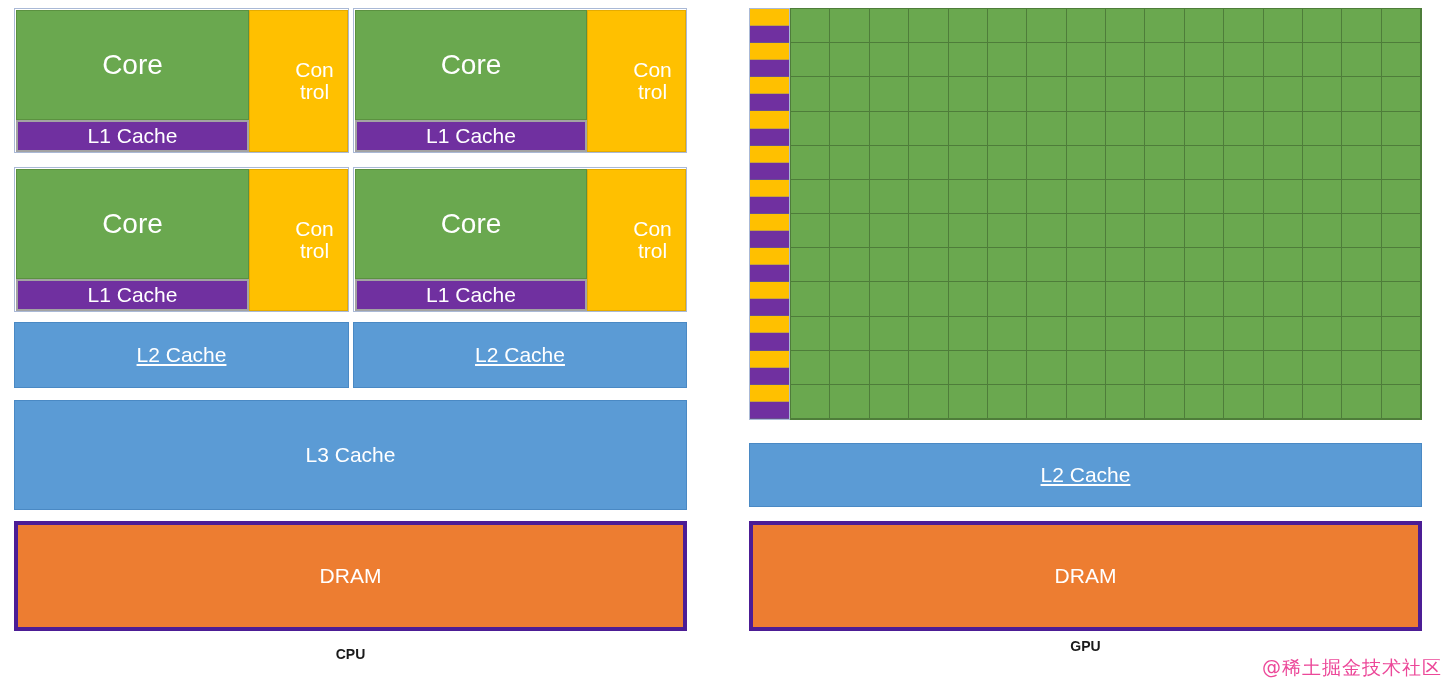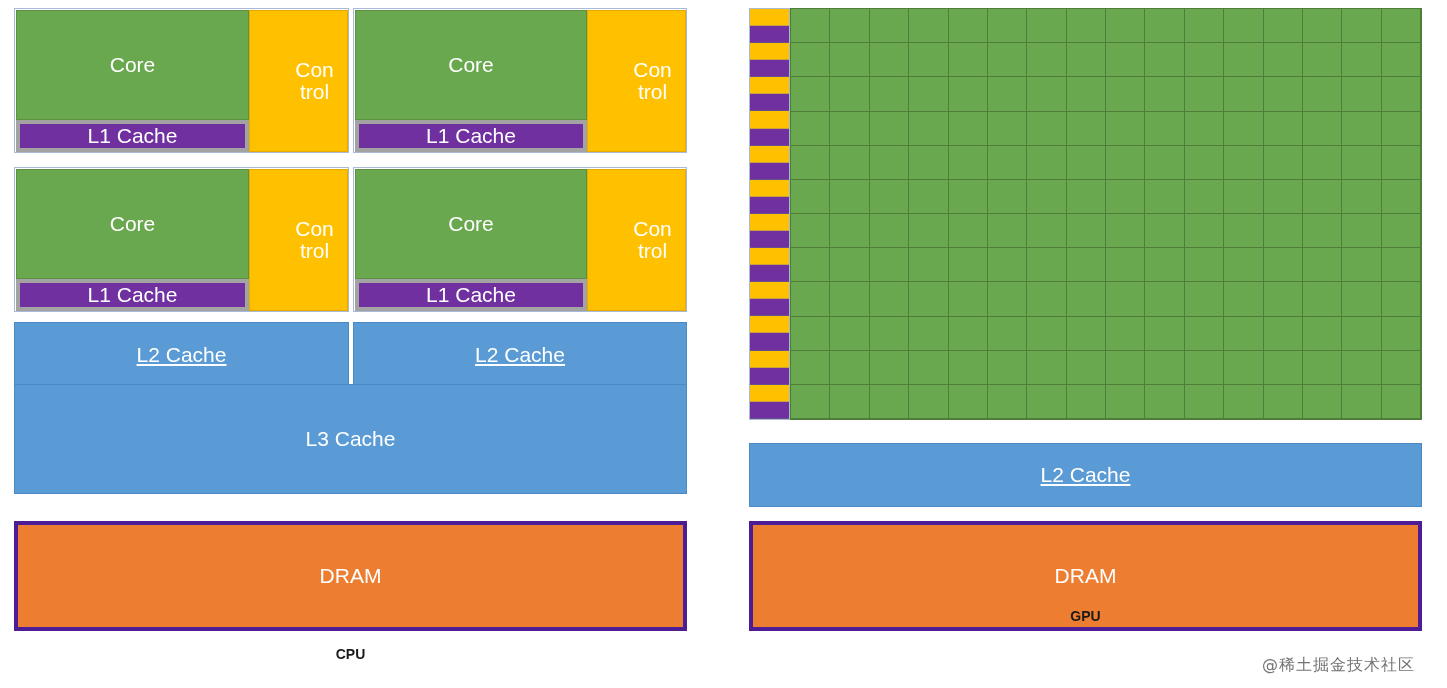--- a/index.html
+++ b/index.html
@@ -28,34 +28,34 @@
     box-sizing: border-box;
     display: flex;
     align-items: center;
     justify-content: center;
     color: #ffffff;
     text-align: center;
     line-height: 1.05;
   }
 
   .core      { background: #6AA84F; border: 1px solid #5b9140; }
-  .l1        { background: #7030A0; border: 4px solid #a3a3a3; }
+  .l1        { background: #7030A0; border: 2px solid #a3a3a3; }
   .control   { background: #FFC000; border: 1px solid #e5ab00; padding-left: 32px; }
   .l2        { background: #5B9BD5; border: 1px solid #4a89c4; }
   .l3        { background: #5B9BD5; border: 1px solid #4a89c4; }
   .dram      { background: #ED7D31; border: 4px solid #4c1d95; text-align: right; }
 
   .core-group {
     position: absolute;
     box-sizing: border-box;
     border: 1px solid #aab9d6;
     background: #ffffff;
   }
 
-  .label-core    { font-size: 21px; }
+  .label-core    { font-size: 28px; }
   .label-l1      { font-size: 21px; }
   .label-control { font-size: 21px; }
   .label-l2      { font-size: 21px; text-decoration: underline; }
   .label-l3      { font-size: 21px; }
   .label-dram    { font-size: 21px; }
 
   
   .caption {
     position: absolute;
     text-align: center;
@@ -94,22 +94,22 @@
   .grid-cell {
     box-sizing: border-box;
     background: #6AA84F;
     border-right: 1px solid #4e7d3a;
     border-bottom: 1px solid #4e7d3a;
   }
 
   
   .watermark {
     position: absolute;
-    color: #737373;
-    font-size: 16px;
+    color: #ec4899;
+    font-size: 19px;
     font-family: "DejaVu Sans", sans-serif;
     white-space: nowrap;
     letter-spacing: 1px;
     text-align: center;
   }
 </style>
 </head>
 <body>
 
 <div class="diagram">
@@ -168,21 +168,21 @@
       </div>
     </div>
 
     <div class="block l2" style="left:14px; top:322px; width:335px; height:66px;">
       <span class="label-l2">L2 Cache</span>
     </div>
     <div class="block l2" style="left:353px; top:322px; width:334px; height:66px;">
       <span class="label-l2">L2 Cache</span>
     </div>
 
-    <div class="block l3" style="left:14px; top:384px; width:673px; height:110px;">
+    <div class="block l3" style="left:14px; top:400px; width:673px; height:110px;">
       <span class="label-l3">L3 Cache</span>
     </div>
 
     <div class="block dram" style="left:14px; top:521px; width:673px; height:110px;">
       <span class="label-dram">DRAM</span>
     </div>
 
     <div class="caption" style="left:14px; top:646px; width:673px;">CPU</div>
   </div>
 
@@ -411,18 +411,18 @@
       </div>
 
     <div class="block l2" style="left:749px; top:443px; width:673px; height:64px;">
       <span class="label-l2">L2 Cache</span>
     </div>
 
     <div class="block dram" style="left:749px; top:521px; width:673px; height:110px;">
       <span class="label-dram">DRAM</span>
     </div>
 
-    <div class="caption" style="left:749px; top:608px; width:673px;">GPU</div>
+    <div class="caption" style="left:749px; top:638px; width:673px;">GPU</div>
   </div>
 
   <div class="watermark" style="left:1262px; top:655px;">@稀土掘金技术社区</div>
 
 </div>
 
 </body></html>

